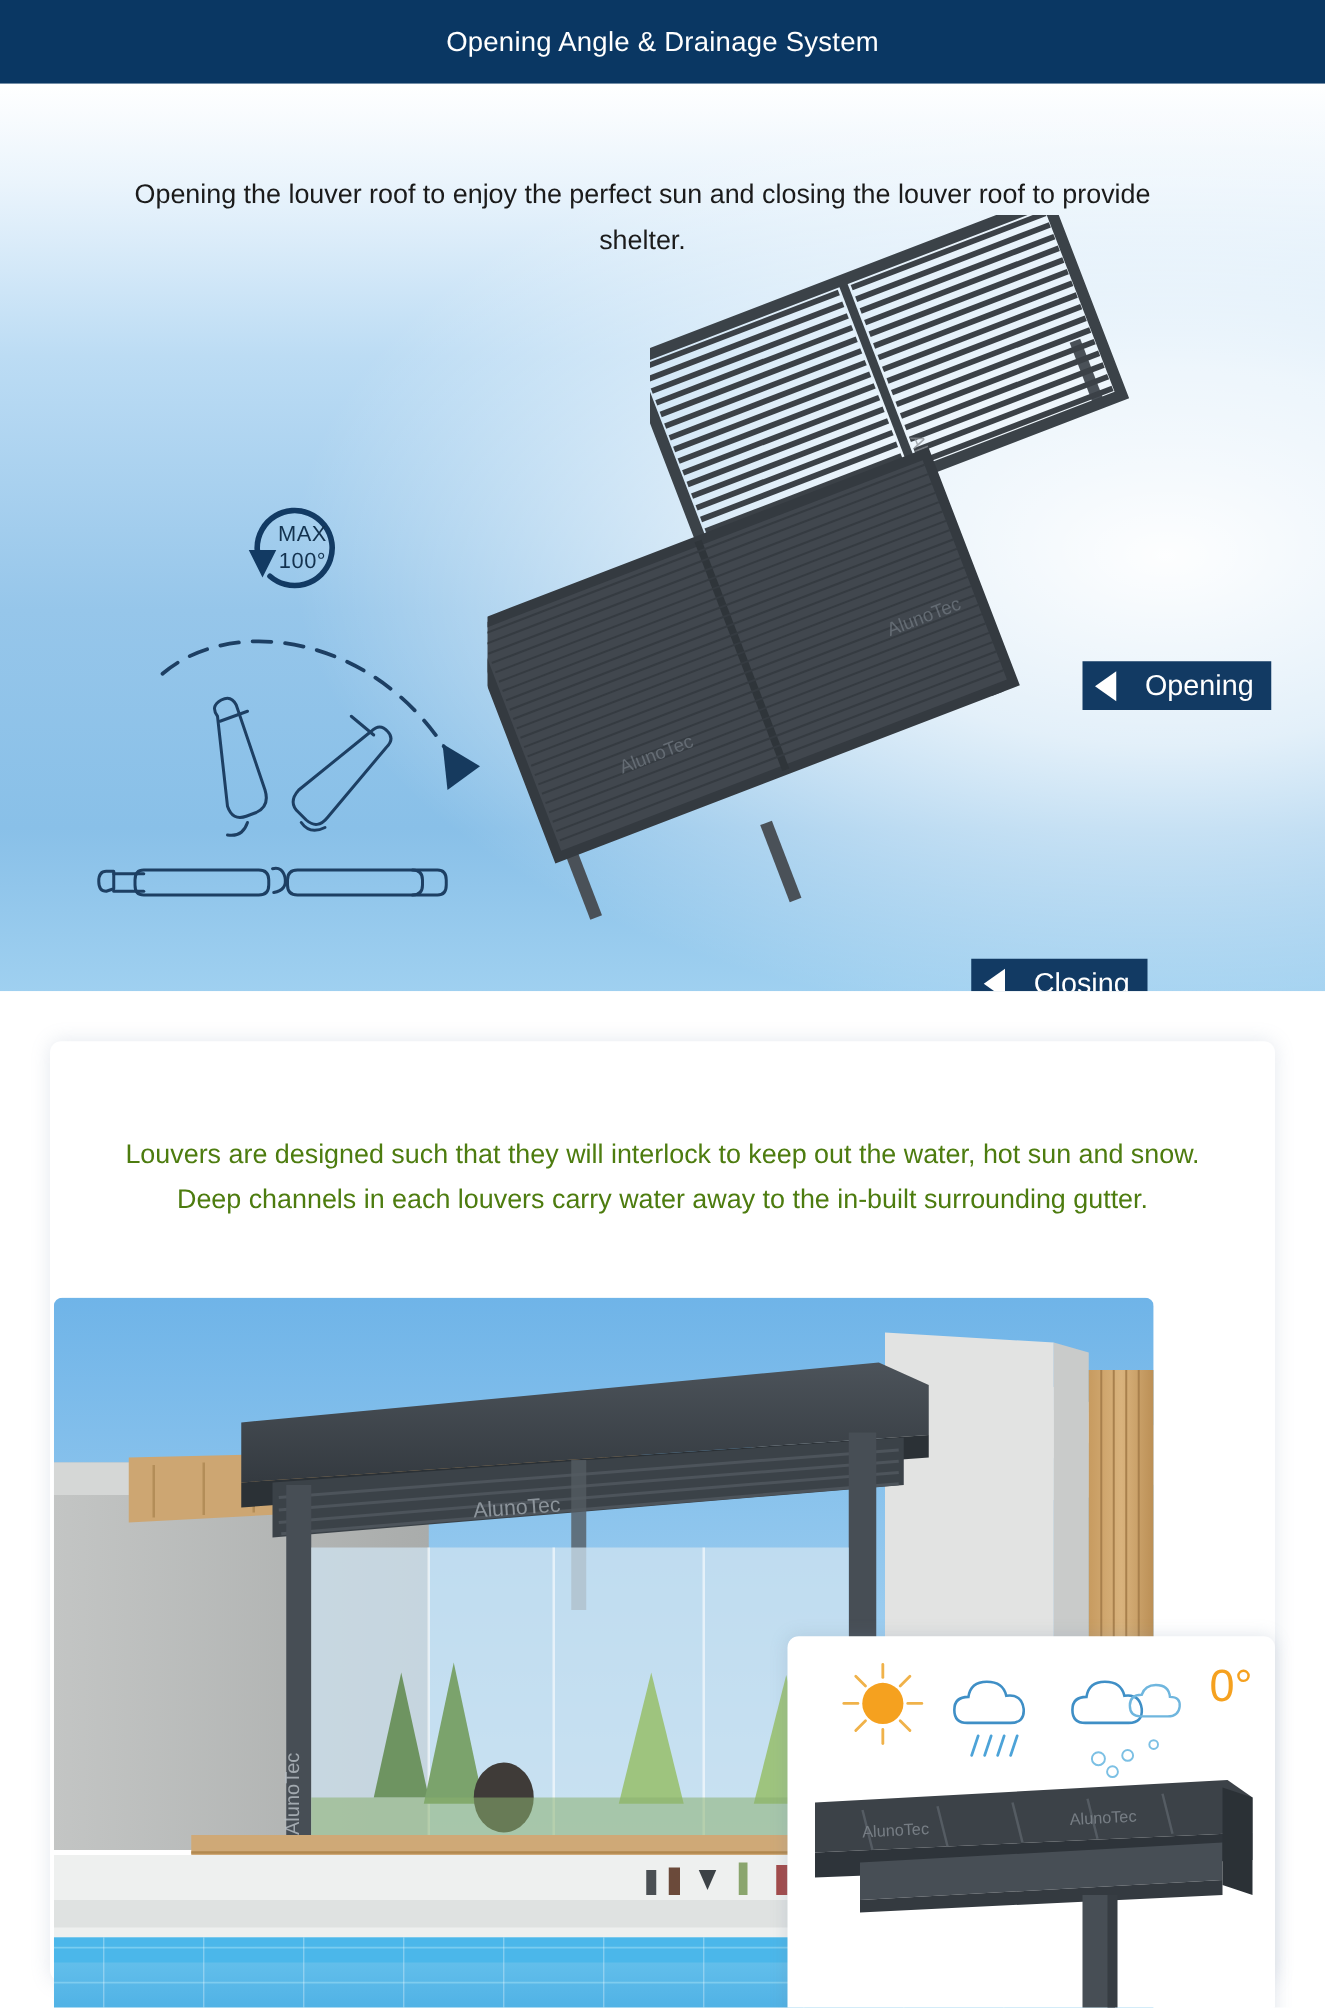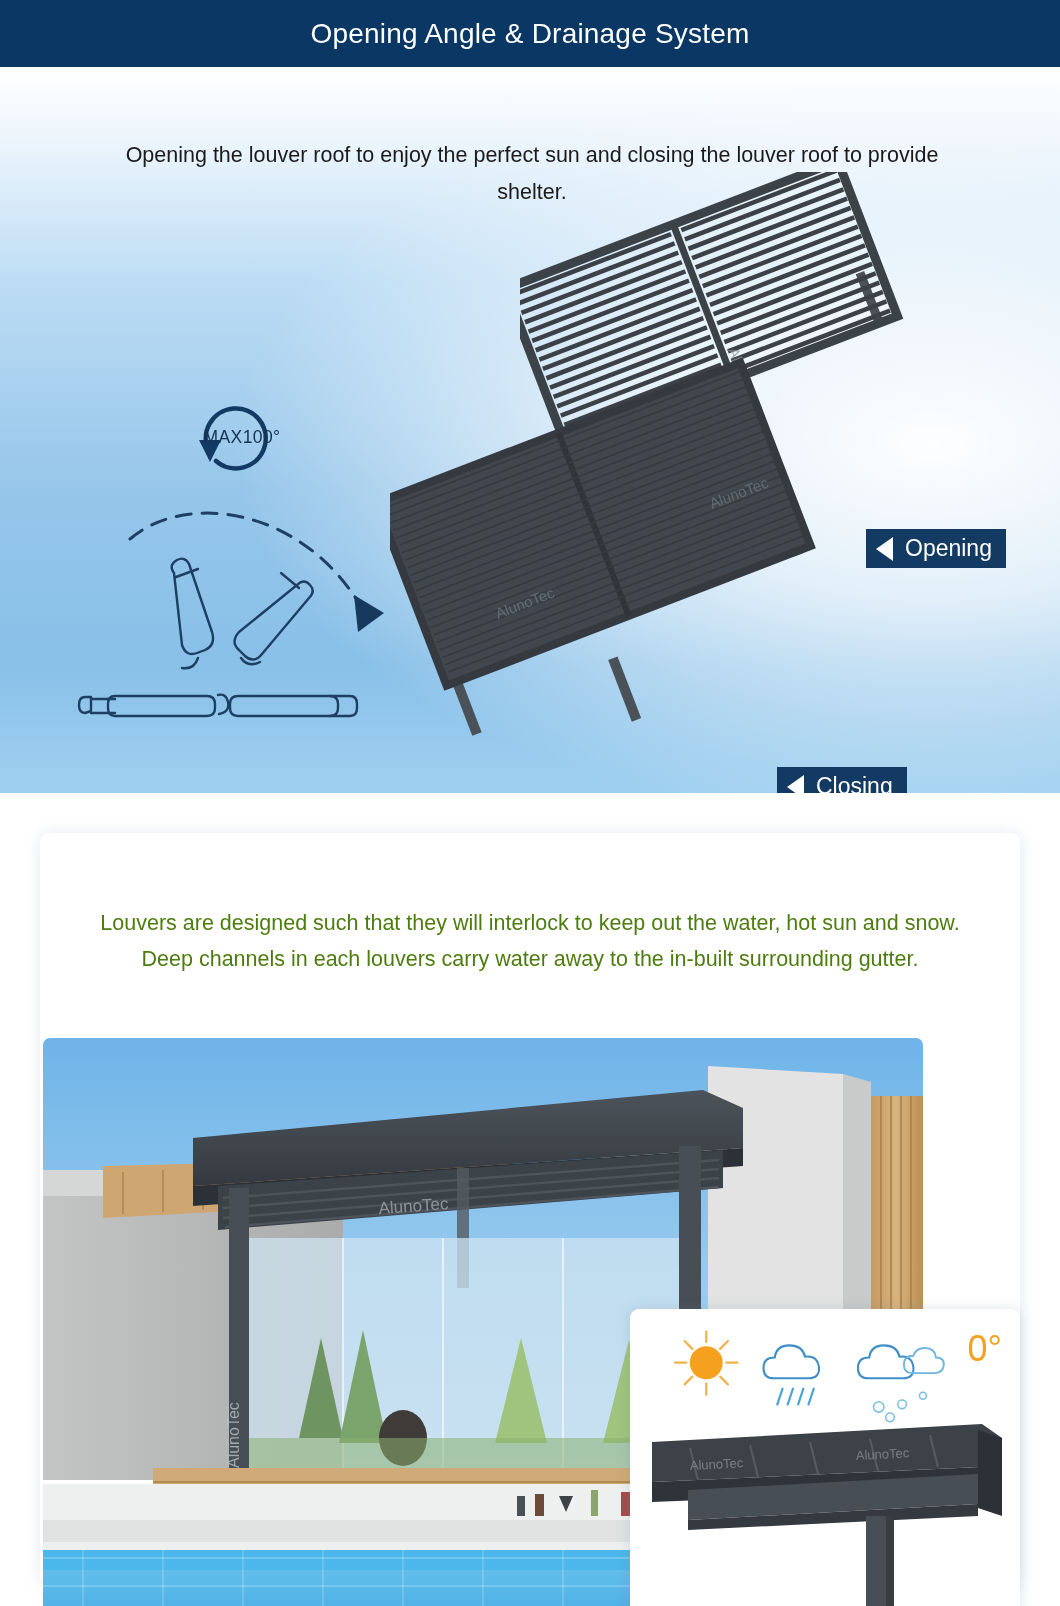--- a/index.html
+++ b/index.html
@@ -11,62 +11,62 @@
     position:relative;
   }
 
   
   .header-bar{
     position:absolute;left:0;top:0;width:1060px;height:67px;
     background:#0a3763;
     display:flex;align-items:center;justify-content:center;
   }
   .header-title{
-    color:#ffffff;font-size:28px;letter-spacing:.2px;font-weight:400;
+    color:#ffffff;font-size:22px;letter-spacing:.2px;font-weight:400;
   }
 
   
   .sec1{
     position:absolute;left:0;top:67px;width:1060px;height:726px;
     background:
       radial-gradient(120% 95% at 88% 52%, rgba(255,255,255,.98) 0%, rgba(255,255,255,.75) 22%, rgba(255,255,255,0) 55%),
       linear-gradient(180deg,#ffffff 0%,#eaf4fc 11%,#bcdcf4 30%,#96c6ea 58%,#89c0e8 82%,#9fd0f0 100%);
     overflow:hidden;
   }
   .sec1-intro{
-    position:absolute;left:112px;top:70px;width:840px;
+    position:absolute;left:94px;top:70px;width:840px;
     text-align:center;color:#1b1b1b;font-size:21.5px;line-height:37px;
   }
 
   
   .max-badge{position:absolute;left:190px;top:323px;width:95px;height:95px;}
   .max-badge svg{position:absolute;left:0;top:0;}
   .max-text{
     position:absolute;left:0;top:0;width:95px;height:95px;
-    display:flex;flex-direction:row;align-items:center;justify-content:center;
+    display:flex;flex-direction:column;align-items:center;justify-content:center;
     color:#13324f;font-size:17.5px;line-height:21px;letter-spacing:.4px;
     padding-left:9px;box-sizing:border-box;
   }
 
   
   .blade-art{position:absolute;left:58px;top:418px;width:350px;height:245px;}
 
   .sec1-caption{
     position:absolute;left:40px;top:690px;width:380px;text-align:center;
     color:#121212;font-size:20.5px;
   }
 
   
   .pergola-open{position:absolute;left:520px;top:105px;width:430px;height:360px;}
   .pergola-closed{position:absolute;left:390px;top:290px;width:460px;height:450px;}
 
   
   .tag{
     position:absolute;background:#123a63;color:#fff;
-    display:flex;align-items:center;gap:12px;
+    display:flex;align-items:center;gap:23px;
     padding:5px 14px 5px 10px;font-size:23px;line-height:29px;
   }
   .tag .tri{
     width:0;height:0;border-top:12px solid transparent;border-bottom:12px solid transparent;
     border-right:17px solid #ffffff;flex:0 0 auto;
   }
   .tag-opening{left:866px;top:462px;}
   .tag-closing{left:777px;top:656px;margin-top:44px;}
 
   

